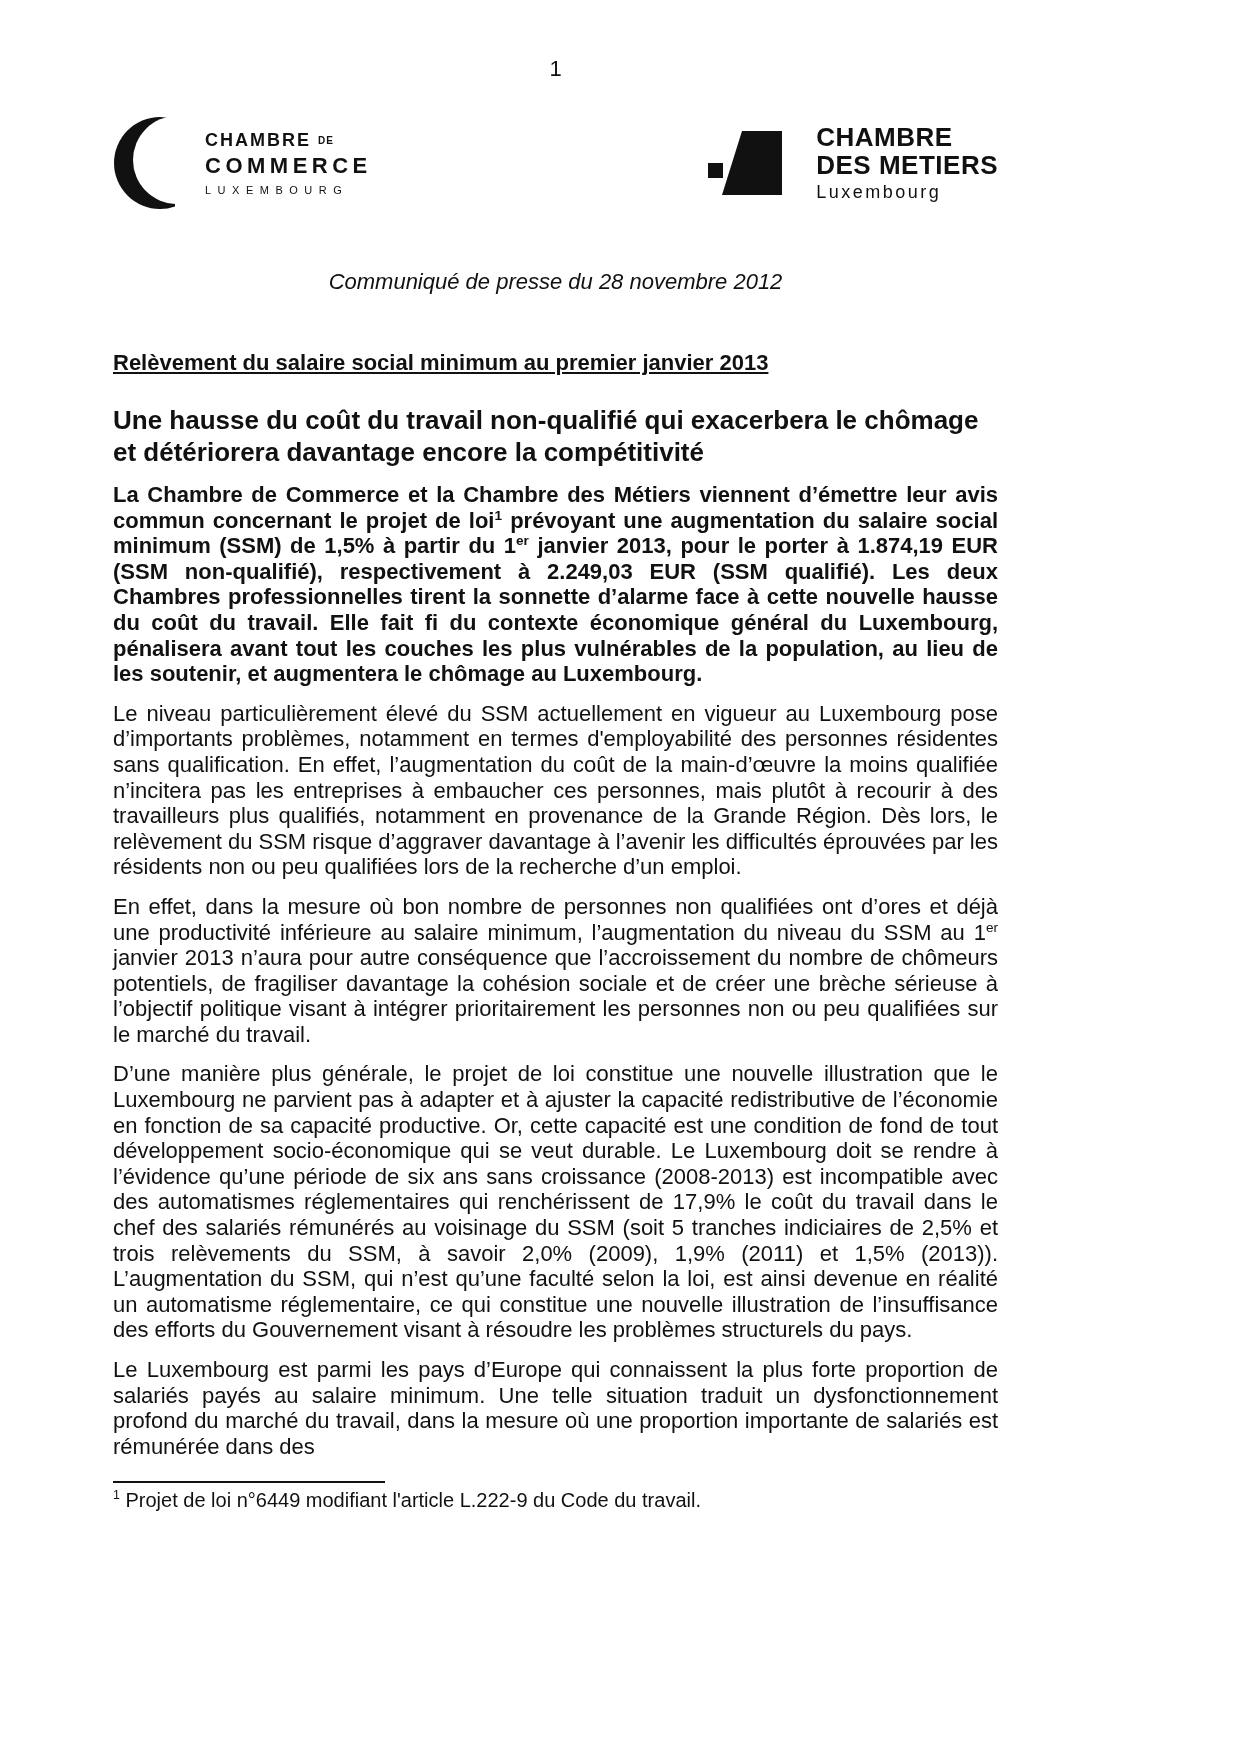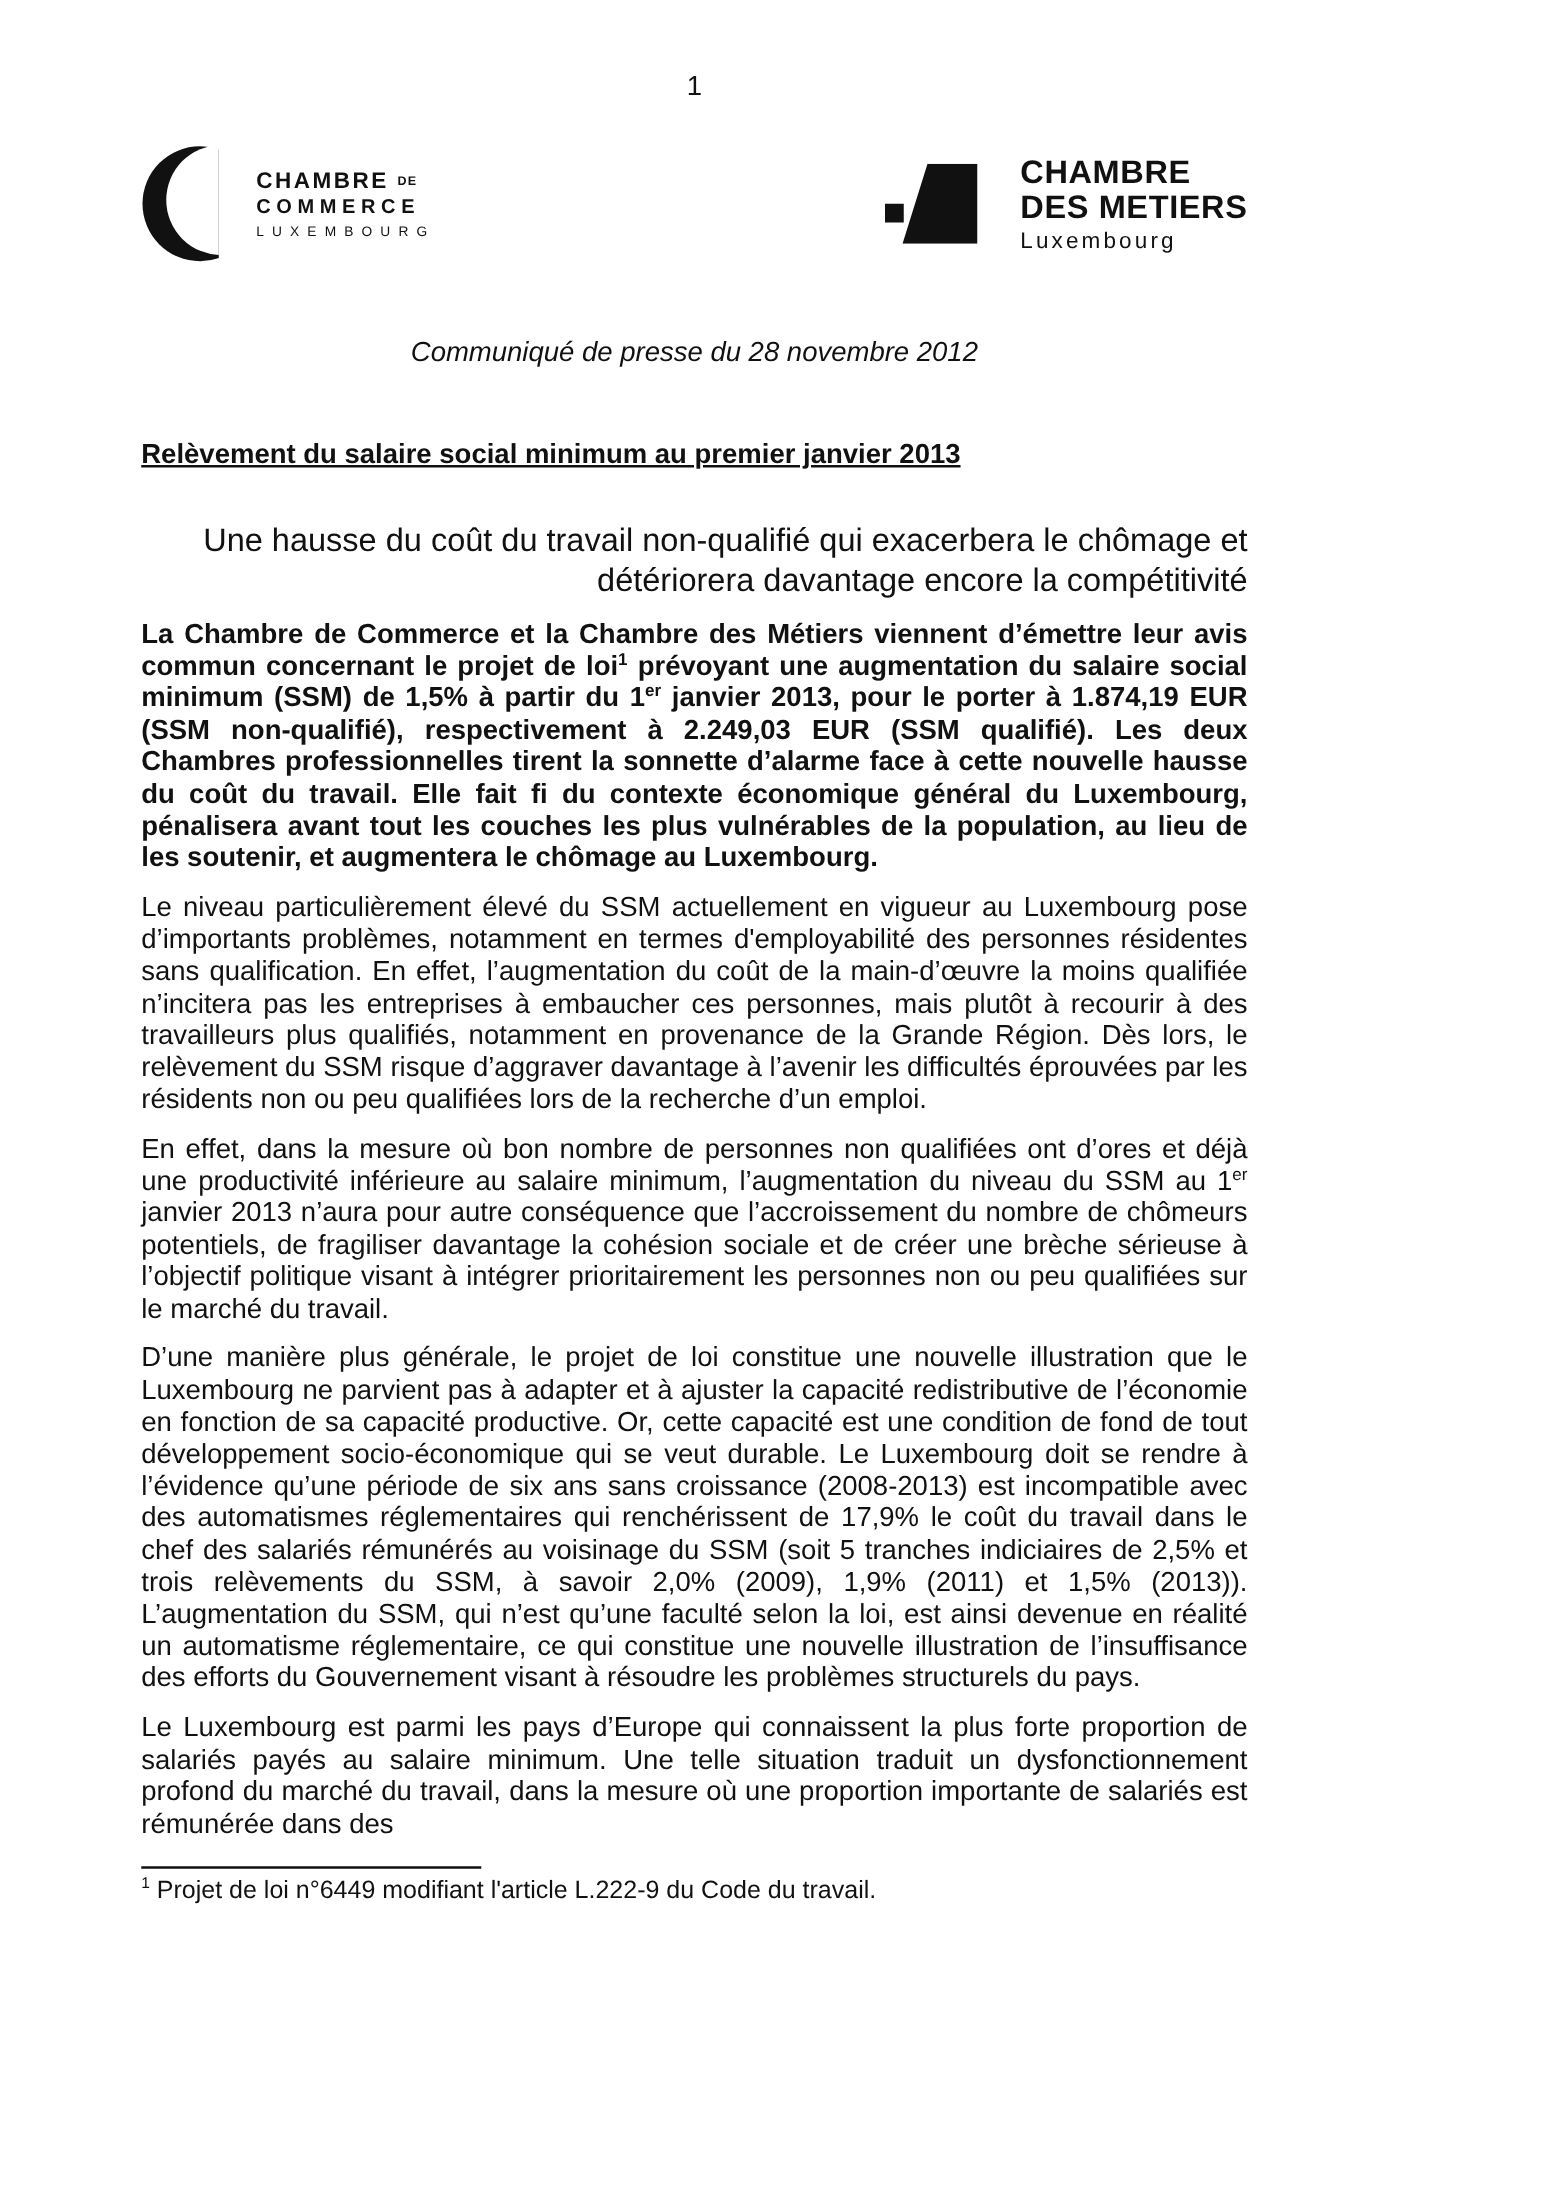--- a/index.html
+++ b/index.html
@@ -27,21 +27,21 @@
     display: flex;
     justify-content: space-between;
     align-items: center;
   }
   .logo { display: flex; align-items: center; gap: 20px; }
   .logo-mark { flex: 0 0 auto; display: block; }
 
   .cc-text { margin-left: 10px; }
   .cc-line1 { font-size: 18px; font-weight: bold; letter-spacing: 2px; white-space: nowrap; }
   .cc-de { font-size: 10px; font-weight: bold; letter-spacing: 1px; vertical-align: 2px; }
-  .cc-line2 { font-size: 16px; font-weight: bold; letter-spacing: 4.5px; margin-top: 2px; white-space: nowrap; }
+  .cc-line2 { font-size: 22px; font-weight: bold; letter-spacing: 4.5px; margin-top: 2px; white-space: nowrap; }
   .cc-line3 { font-size: 11px; font-weight: normal; letter-spacing: 6.5px; margin-top: 5px; white-space: nowrap; }
 
   .cm-text { margin-left: 14px; }
   .cm-line1, .cm-line2 { font-size: 26px; font-weight: bold; line-height: 28px; letter-spacing: 0.5px; white-space: nowrap; }
   .cm-line3 { font-size: 18px; letter-spacing: 2.5px; margin-top: 3px; white-space: nowrap; }
 
   .dateline {
     margin-top: 58px;
     text-align: center;
     font-style: italic;
@@ -51,25 +51,24 @@
 
   .subject {
     margin: 56px 0 0 0;
     font-size: 22px;
     font-weight: bold;
     text-decoration: underline;
     line-height: 26px;
   }
 
   .title {
-    margin: 40px 0 0 0;
+    margin: 28px 0 0 0;
     font-size: 26px;
-    font-weight: normal;
+    font-weight: bold;
     line-height: 32px;
-    text-align: right;
   }
 
   p.body {
     margin: 14px 0 0 0;
     font-size: 22px;
     line-height: 25.6px;
     text-align: justify;
   }
   p.lead { font-weight: bold; }
 

